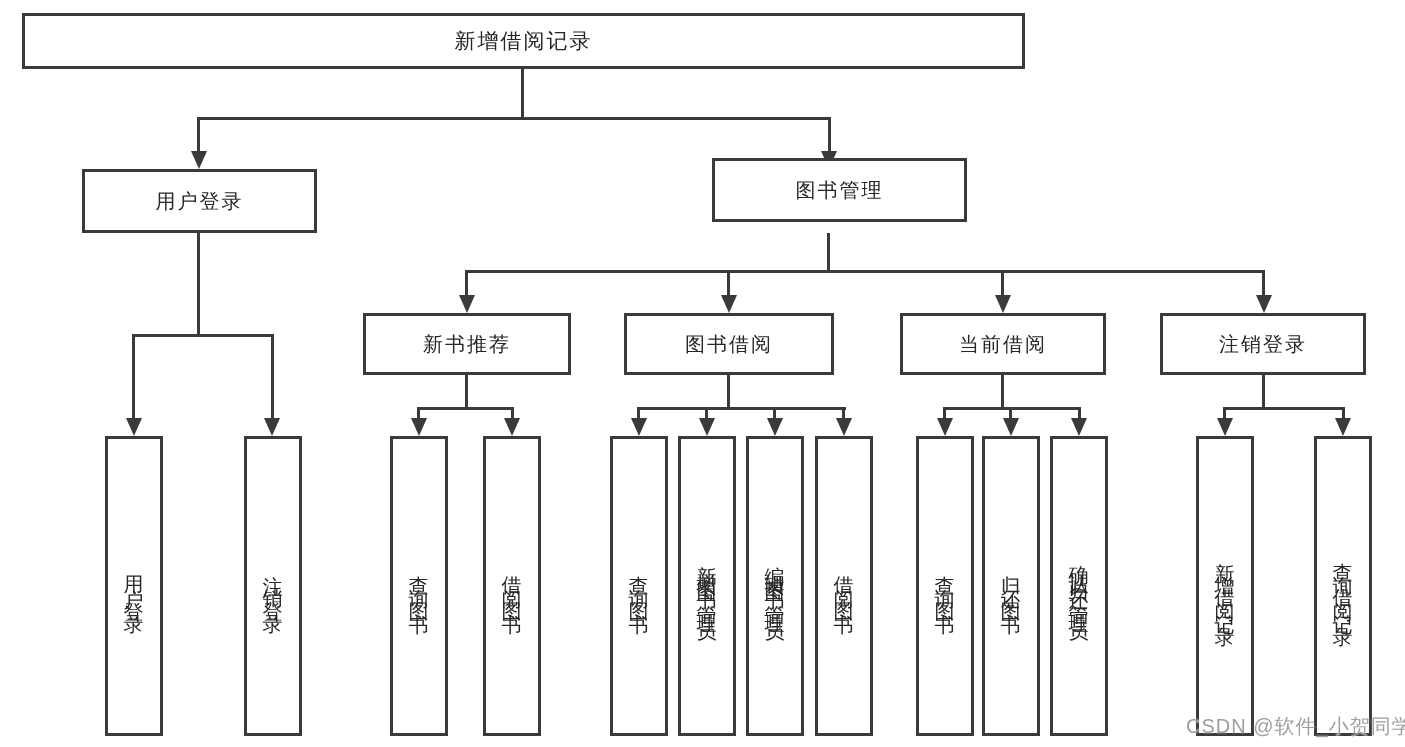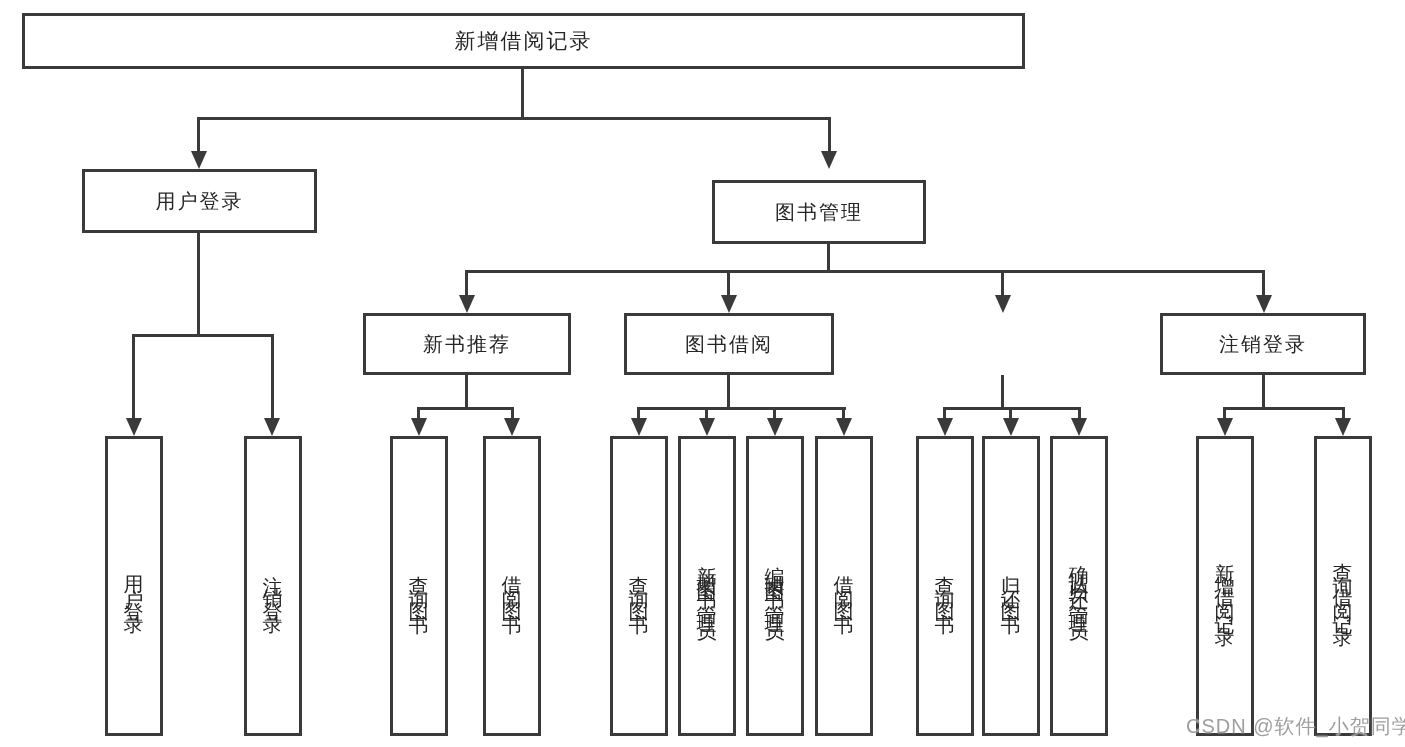--- a/index.html
+++ b/index.html
@@ -116,29 +116,32 @@
   <div class="arrow" style="left:1217px;top:418px;"></div>
   <div class="arrow" style="left:1335px;top:418px;"></div>
 
   <div class="node title" style="left:22px;top:13px;width:1003px;height:56px;">
     <span>新增借阅记录</span>
   </div>
 
   <div class="node" style="left:82px;top:169px;width:235px;height:64px;">
     <span>用户登录</span>
   </div>
-  <div class="node" style="left:712px;top:180px;width:214px;height:64px;font-family:Liberation Mono, monospace;">
+  <div class="node" style="left:712px;top:158px;width:255px;height:64px;font-family:Liberation Mono, monospace;">
     <span>图书管理</span>
   </div>
 
   <div class="node" style="left:624px;top:313px;width:210px;height:62px;">
     <span>图书借阅</span>
   </div>
   <div class="node" style="left:363px;top:313px;width:208px;height:62px;">
     <span>新书推荐</span>
+  </div>
+  <div class="node" style="left:900px;top:313px;width:206px;height:62px;">
+    <span>当前借阅</span>
   </div>
   <div class="node" style="left:1160px;top:313px;width:206px;height:62px;">
     <span>注销登录</span>
   </div>
 
   <div class="node leaf" style="left:105px;top:436px;width:58px;height:300px;">
     <span>用户登录</span>
   </div>
   <div class="node leaf" style="left:244px;top:436px;width:58px;height:300px;">
     <span>注销登录</span>

